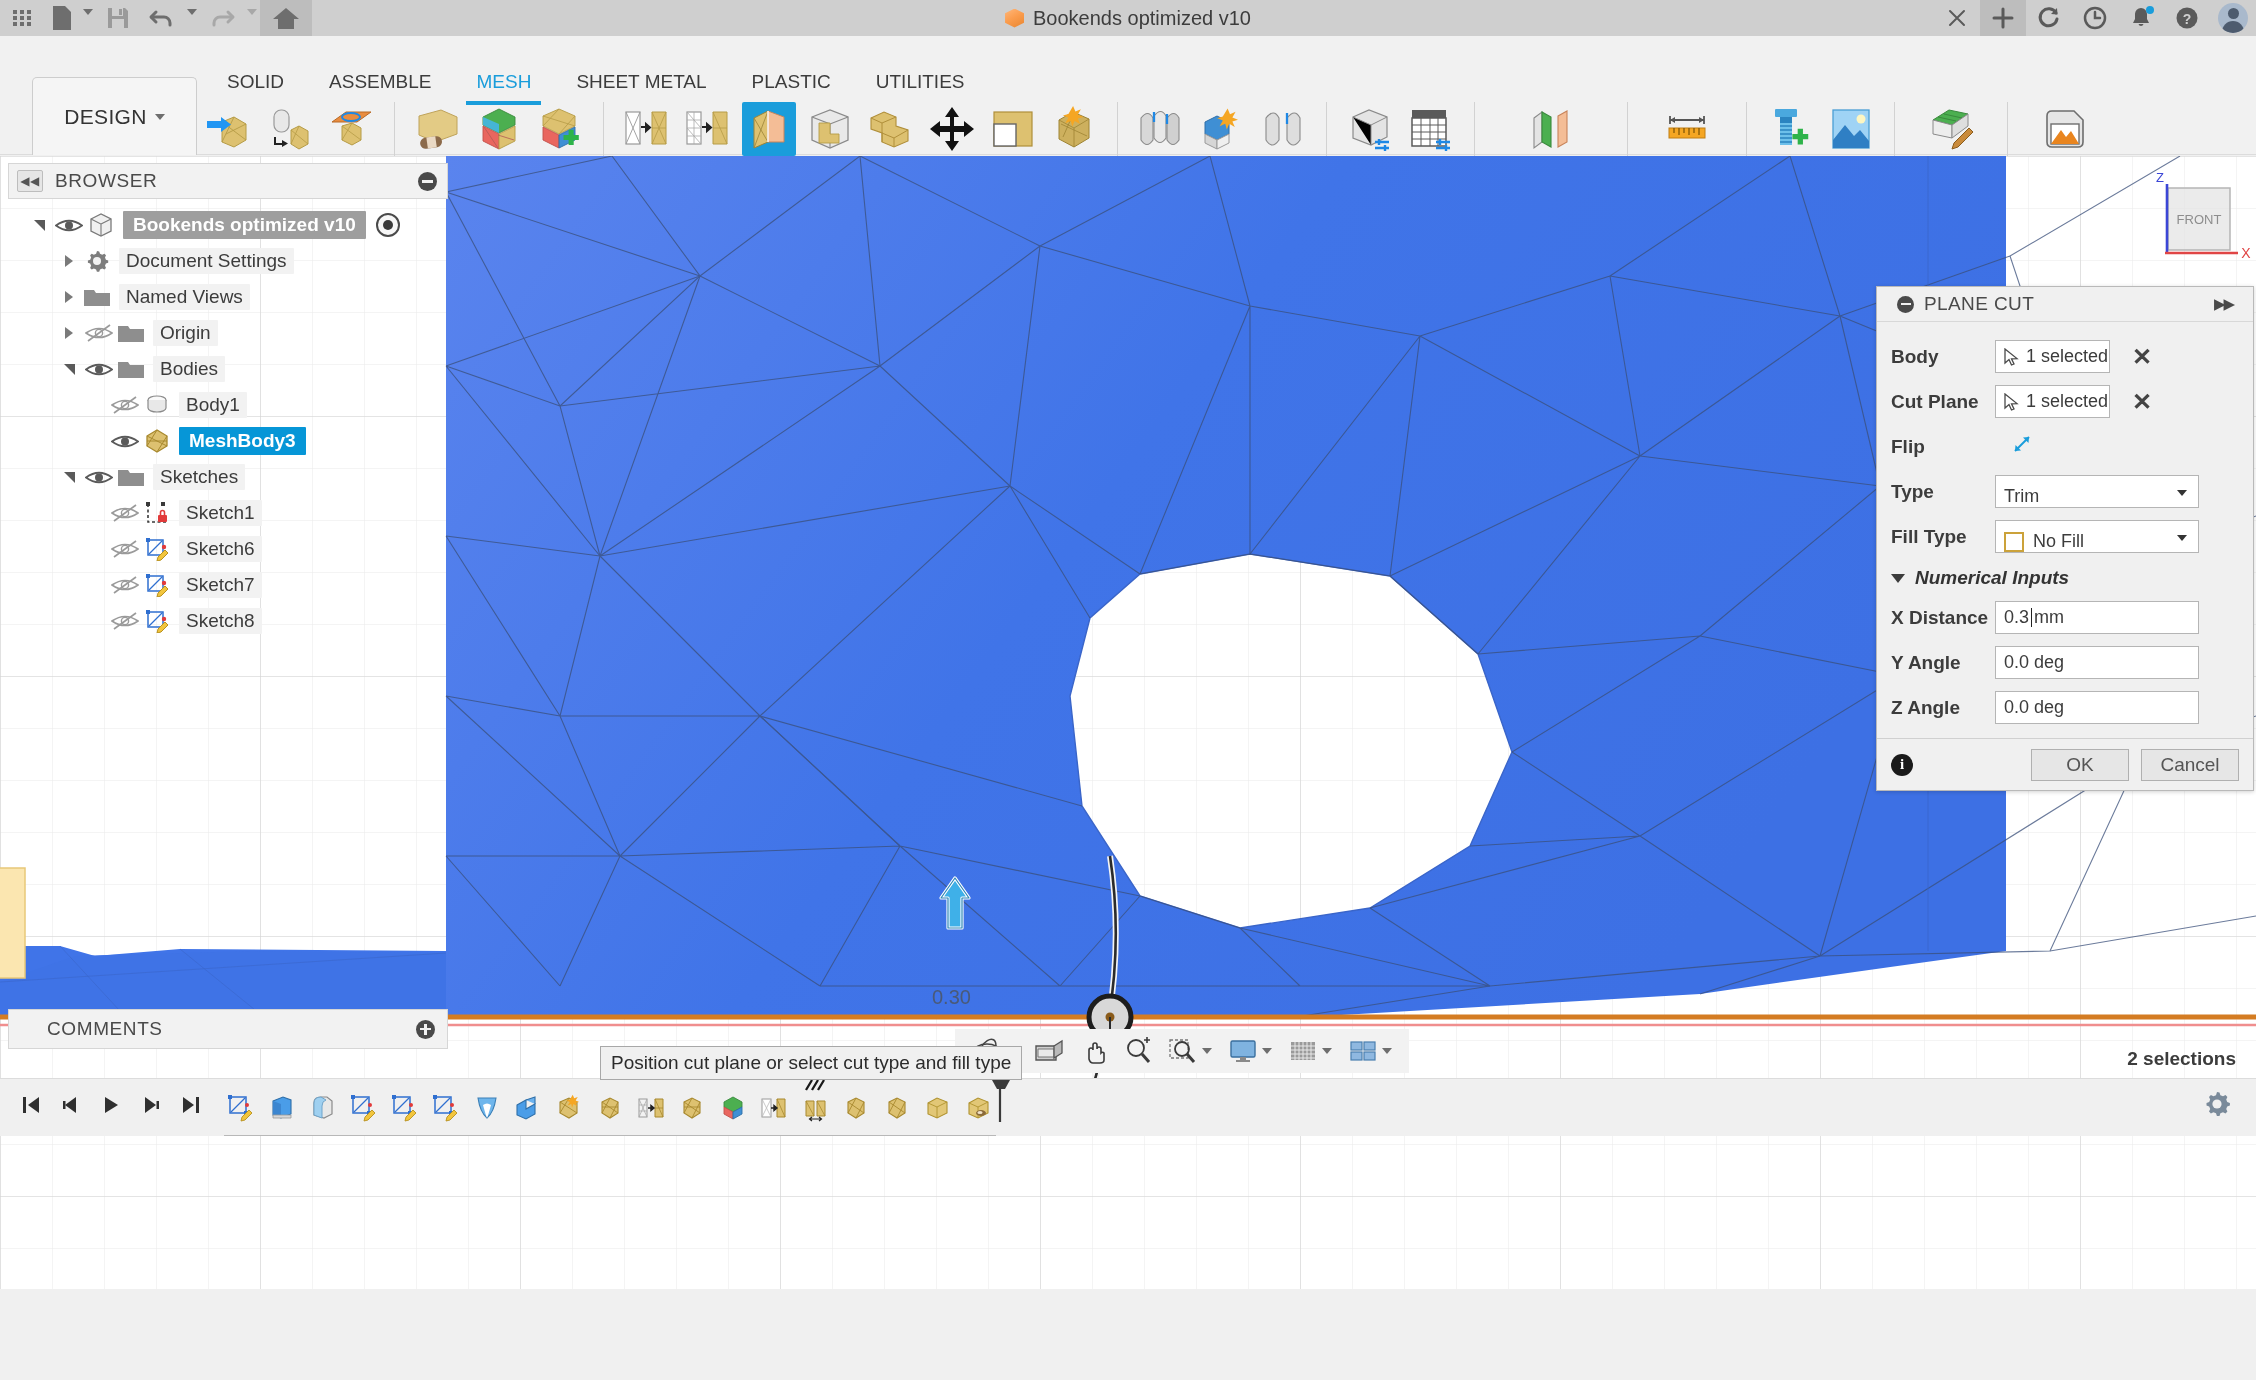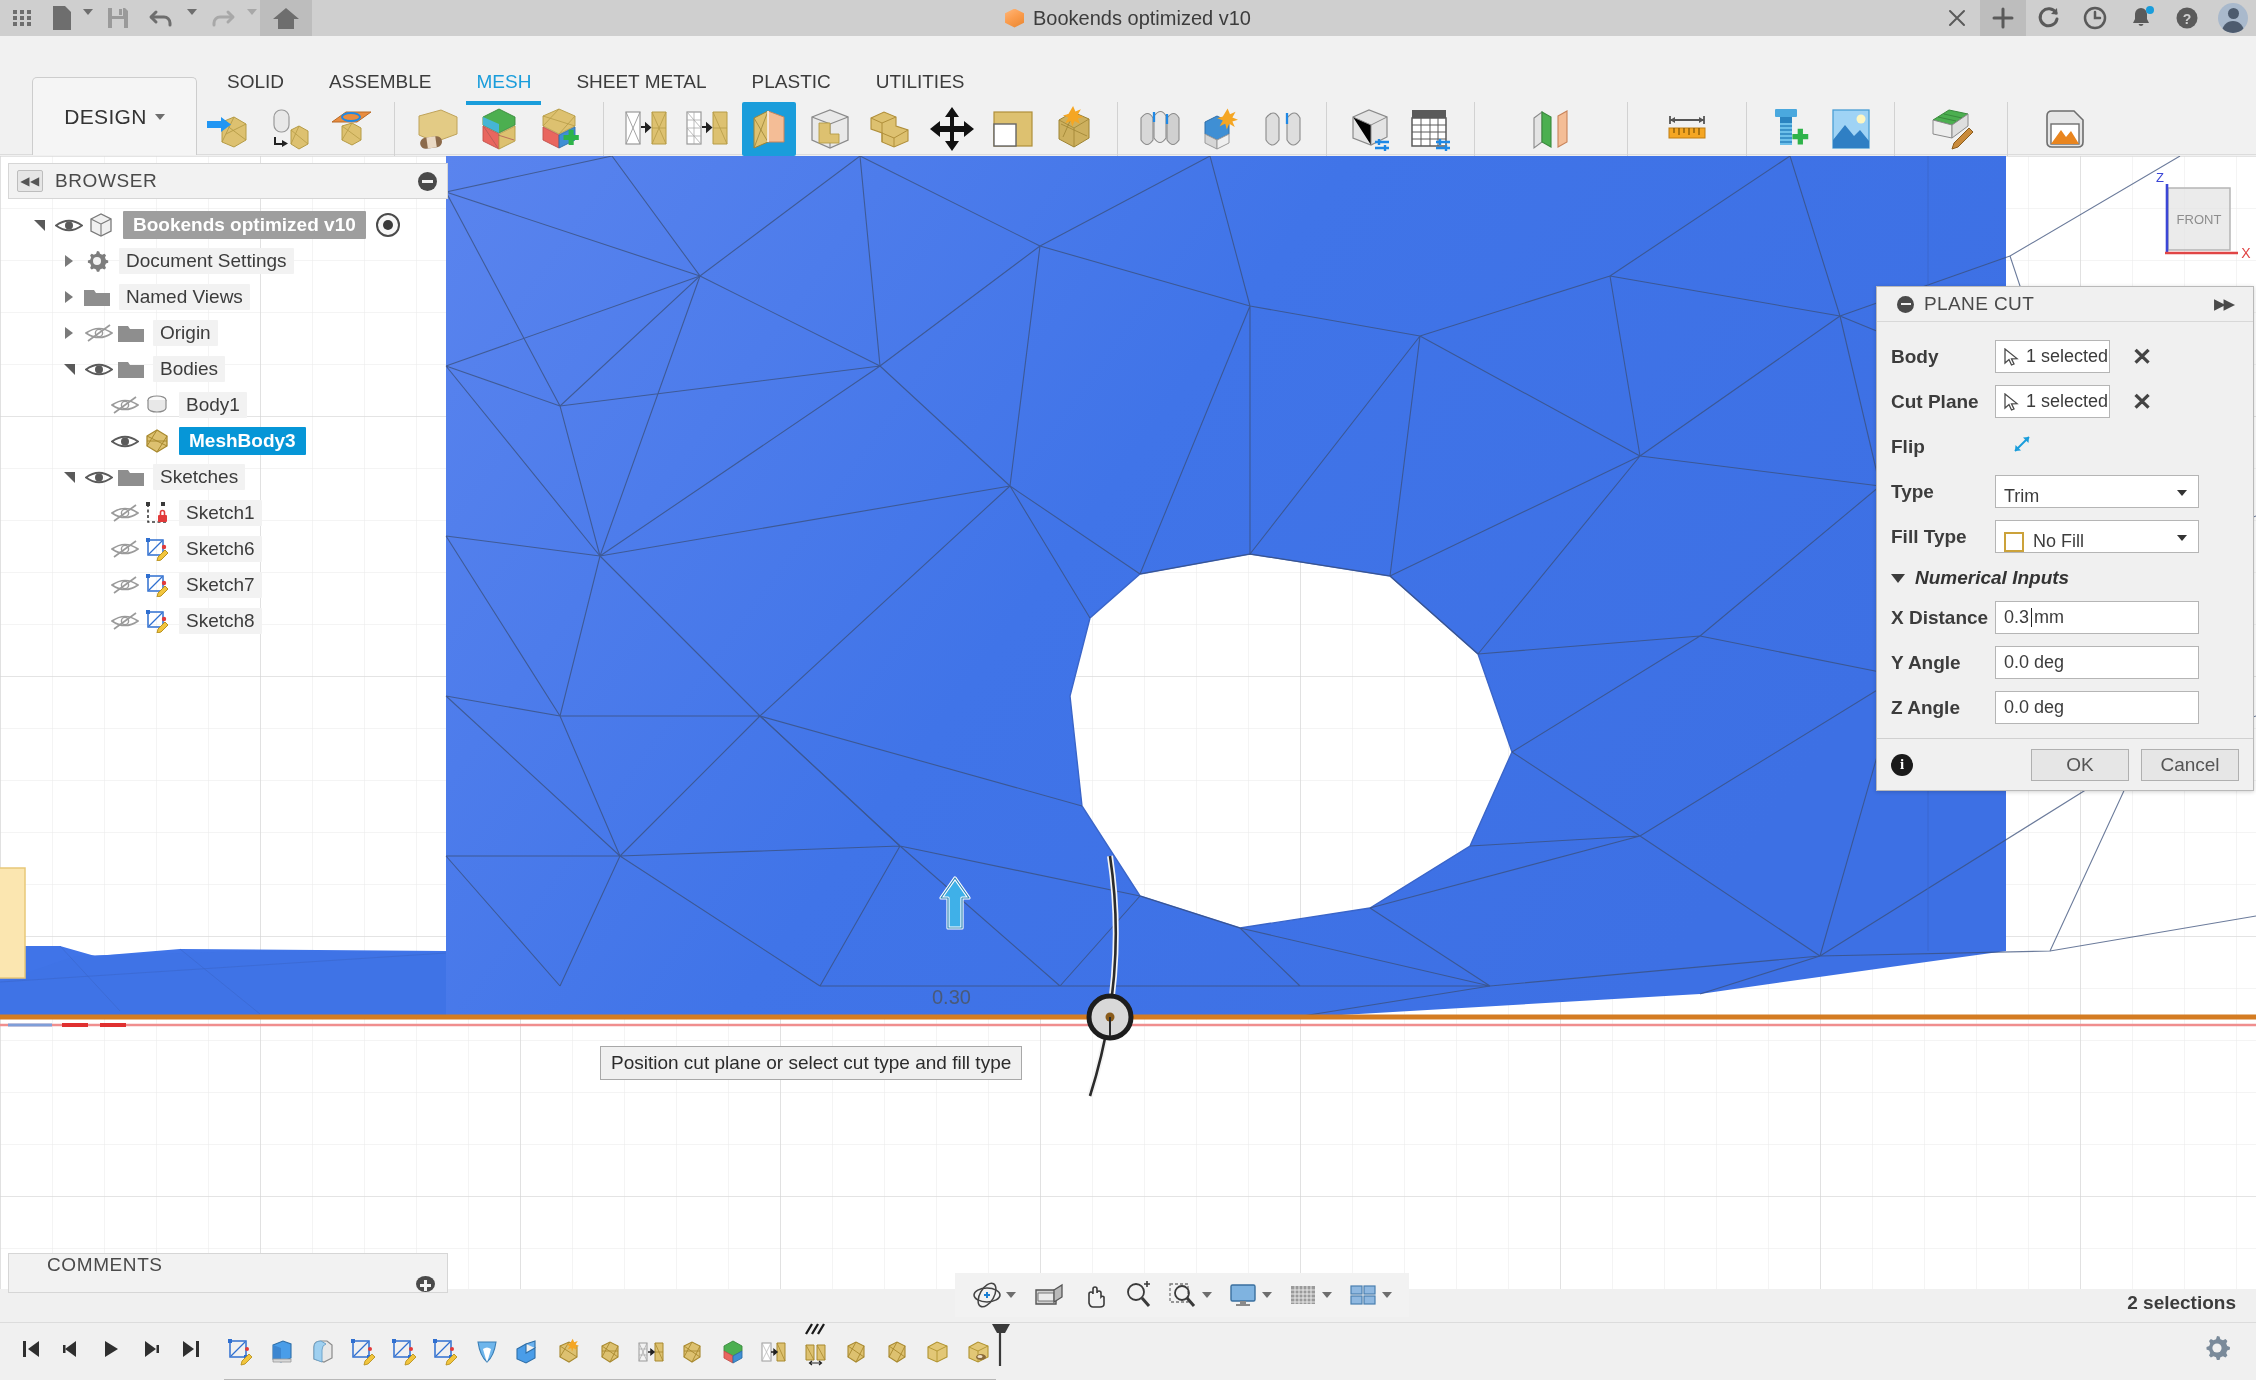--- a/index.html
+++ b/index.html
@@ -4,21 +4,21 @@
 <style>
   * { box-sizing: border-box; margin:0; padding:0; }
   html,body { width:2256px; height:1380px; overflow:hidden; }
   body {
     font-family: "Liberation Sans", sans-serif;
     font-size: 19px;
     color: #3c3c3c;
     background:#f0f0f0;
     -webkit-font-smoothing: antialiased;
   }
-  .app { position:relative; width:2256px; height:1380px; }
+  .app { position:relative; width:2256px; height:1136px; }
 
   
   .titlebar {
     position:absolute; top:0; left:0; width:2256px; height:36px;
     background:#cfcfcf; display:flex; align-items:center;
   }
   .qat { display:flex; align-items:center; height:36px; }
   .qat-btn {
     width:44px; height:36px; display:flex; align-items:center; justify-content:center;
   }
@@ -115,22 +115,22 @@
   .tlabel.selected { background:#0696d7; color:#fff; font-weight:bold; padding:3px 10px; }
   .radio-dot {
     width:24px;height:24px;border-radius:50%;border:2px solid #4a4a4a;margin-left:10px;
     display:flex;align-items:center;justify-content:center;background:#f7f7f7;
   }
   .radio-dot::after{content:"";width:10px;height:10px;border-radius:50%;background:#3a3a3a;}
 
   
   .comments {
     position:absolute; left:8px; bottom:87px; width:440px; height:40px;
-    background:#f2f2f2; border:1px solid #d6d6d6; display:flex; align-items:flex-start;
-    padding-left:38px; font-size:19px; letter-spacing:.6px; color:#4a4a4a; z-index:12;flex-direction:column;
+    background:#f2f2f2; border:1px solid #d6d6d6; display:flex; align-items:center;
+    padding-left:38px; font-size:19px; letter-spacing:.6px; color:#4a4a4a; z-index:12;
   }
   .plus-circle {
     width:19px;height:19px;border-radius:50%;background:#4a4a4a;position:relative;margin-left:auto;margin-right:12px;
   }
   .plus-circle::after{content:"";position:absolute;left:4px;top:8.2px;width:11px;height:2.6px;background:#f2f2f2;}
   .plus-circle::before{content:"";position:absolute;left:8.2px;top:4px;width:2.6px;height:11px;background:#f2f2f2;}
 
   
   .viewport {
     position:absolute; left:0; top:156px; width:2256px; height:1133px;

